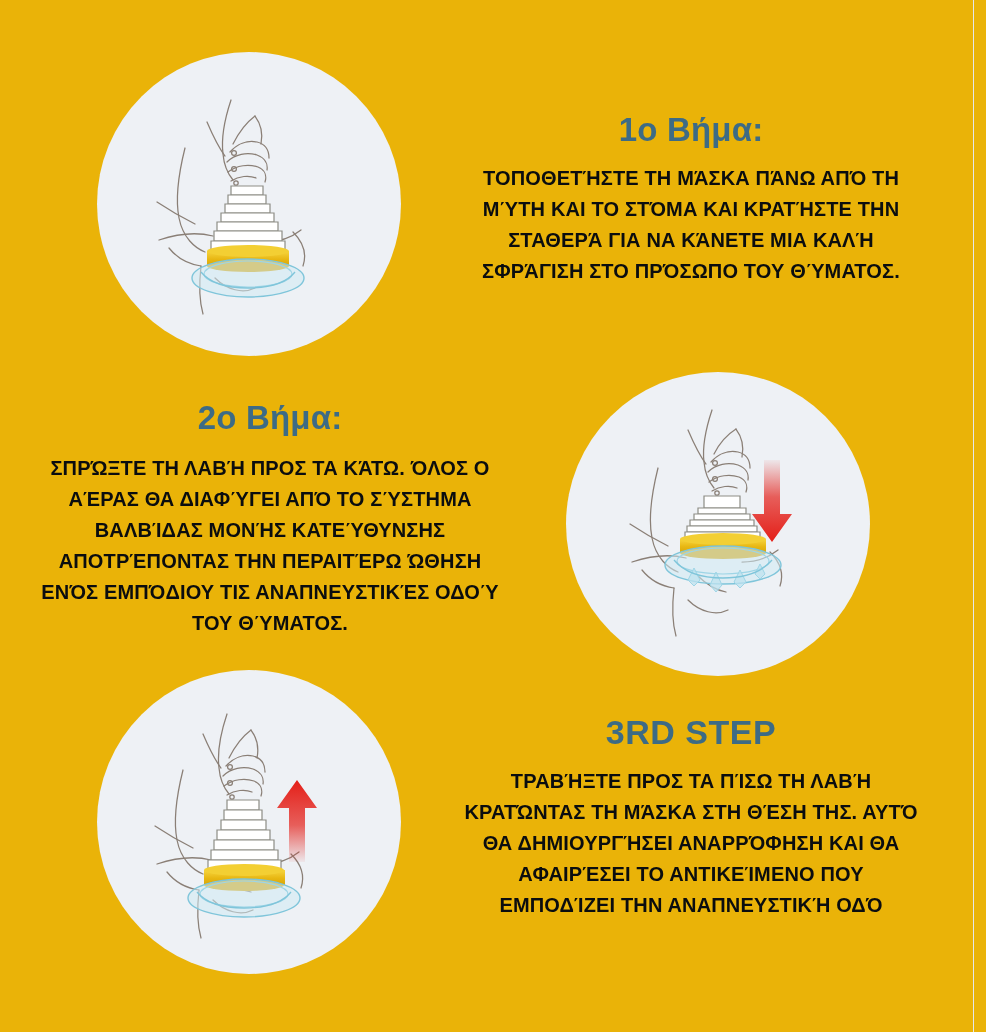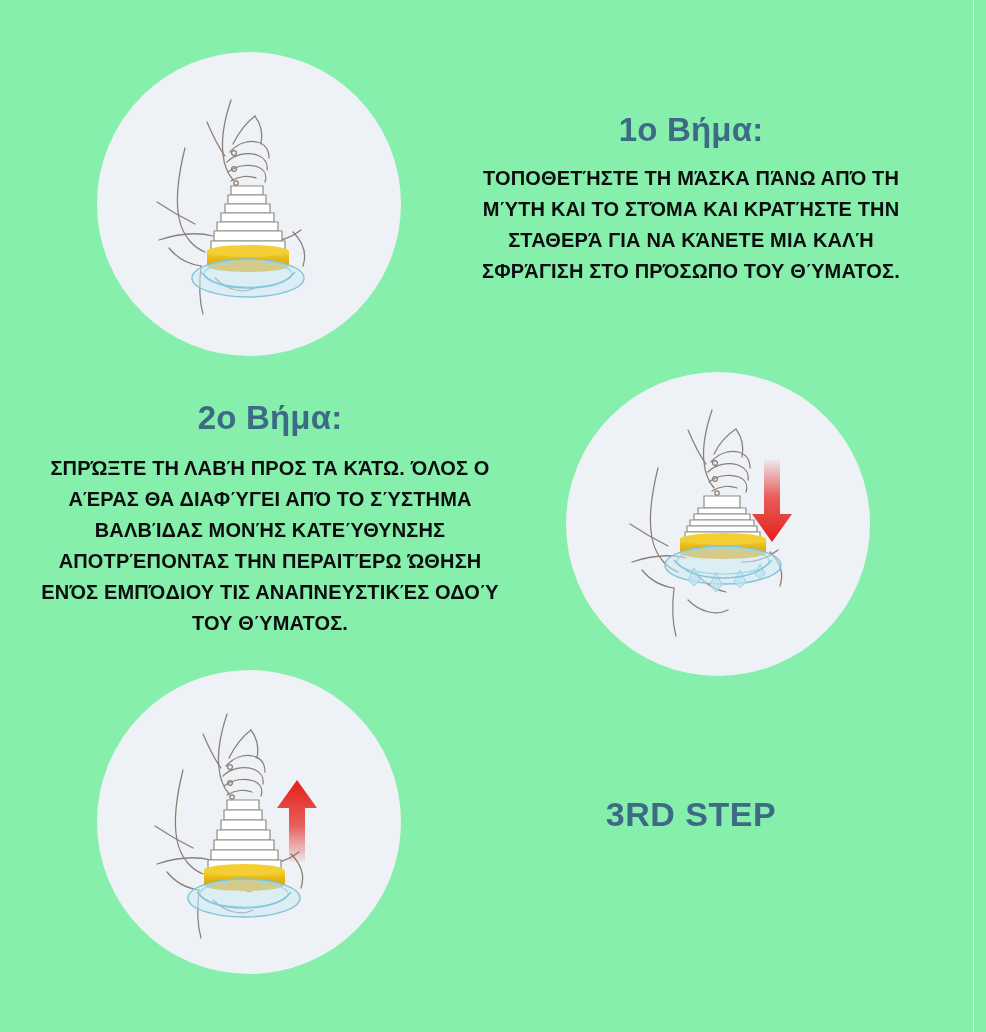--- a/index.html
+++ b/index.html
@@ -12,21 +12,21 @@
     width: 986px;
     height: 1032px;
     position: relative;
     font-family: "Liberation Sans", "DejaVu Sans", sans-serif;
     overflow: hidden;
   }
 
   .page {
     position: absolute;
     inset: 0;
-    background: #86efac;
+    background: #eab308;
   }
 
   
   .page-edge-rule {
     position: absolute;
     top: 0;
     bottom: 0;
     width: 1px;
     background: #e4e8ec;
   }
@@ -312,19 +312,20 @@
         </g>
 
         <g>
           <path d="M192 192 h16 v-54 h12 l-20 -28 l-20 28 h12 z" fill="url(#arrowUpGrad)"></path>
         </g>
       </svg>
     </div>
 
     <div class="textblock">
       <h2 class="step-heading" style="color: rgb(61, 107, 133);">3RD STEP</h2>
+      <p class="step-body" style="color: rgb(11, 13, 15);">ΤΡΑΒΉΞΤΕ ΠΡΟΣ ΤΑ ΠΊΣΩ ΤΗ ΛΑΒΉ ΚΡΑΤΏΝΤΑΣ ΤΗ ΜΆΣΚΑ ΣΤΗ ΘΈΣΗ ΤΗΣ. ΑΥΤΌ ΘΑ ΔΗΜΙΟΥΡΓΉΣΕΙ ΑΝΑΡΡΌΦΗΣΗ ΚΑΙ ΘΑ ΑΦΑΙΡΈΣΕΙ ΤΟ ΑΝΤΙΚΕΊΜΕΝΟ ΠΟΥ ΕΜΠΟΔΊΖΕΙ ΤΗΝ ΑΝΑΠΝΕΥΣΤΙΚΉ ΟΔΌ</p>
     </div>
 
   </div>
 
   <div class="page-edge-rule" style="left: 973px; background: rgb(228, 232, 236);"></div>
 
 </div>
 
 </body></html>

